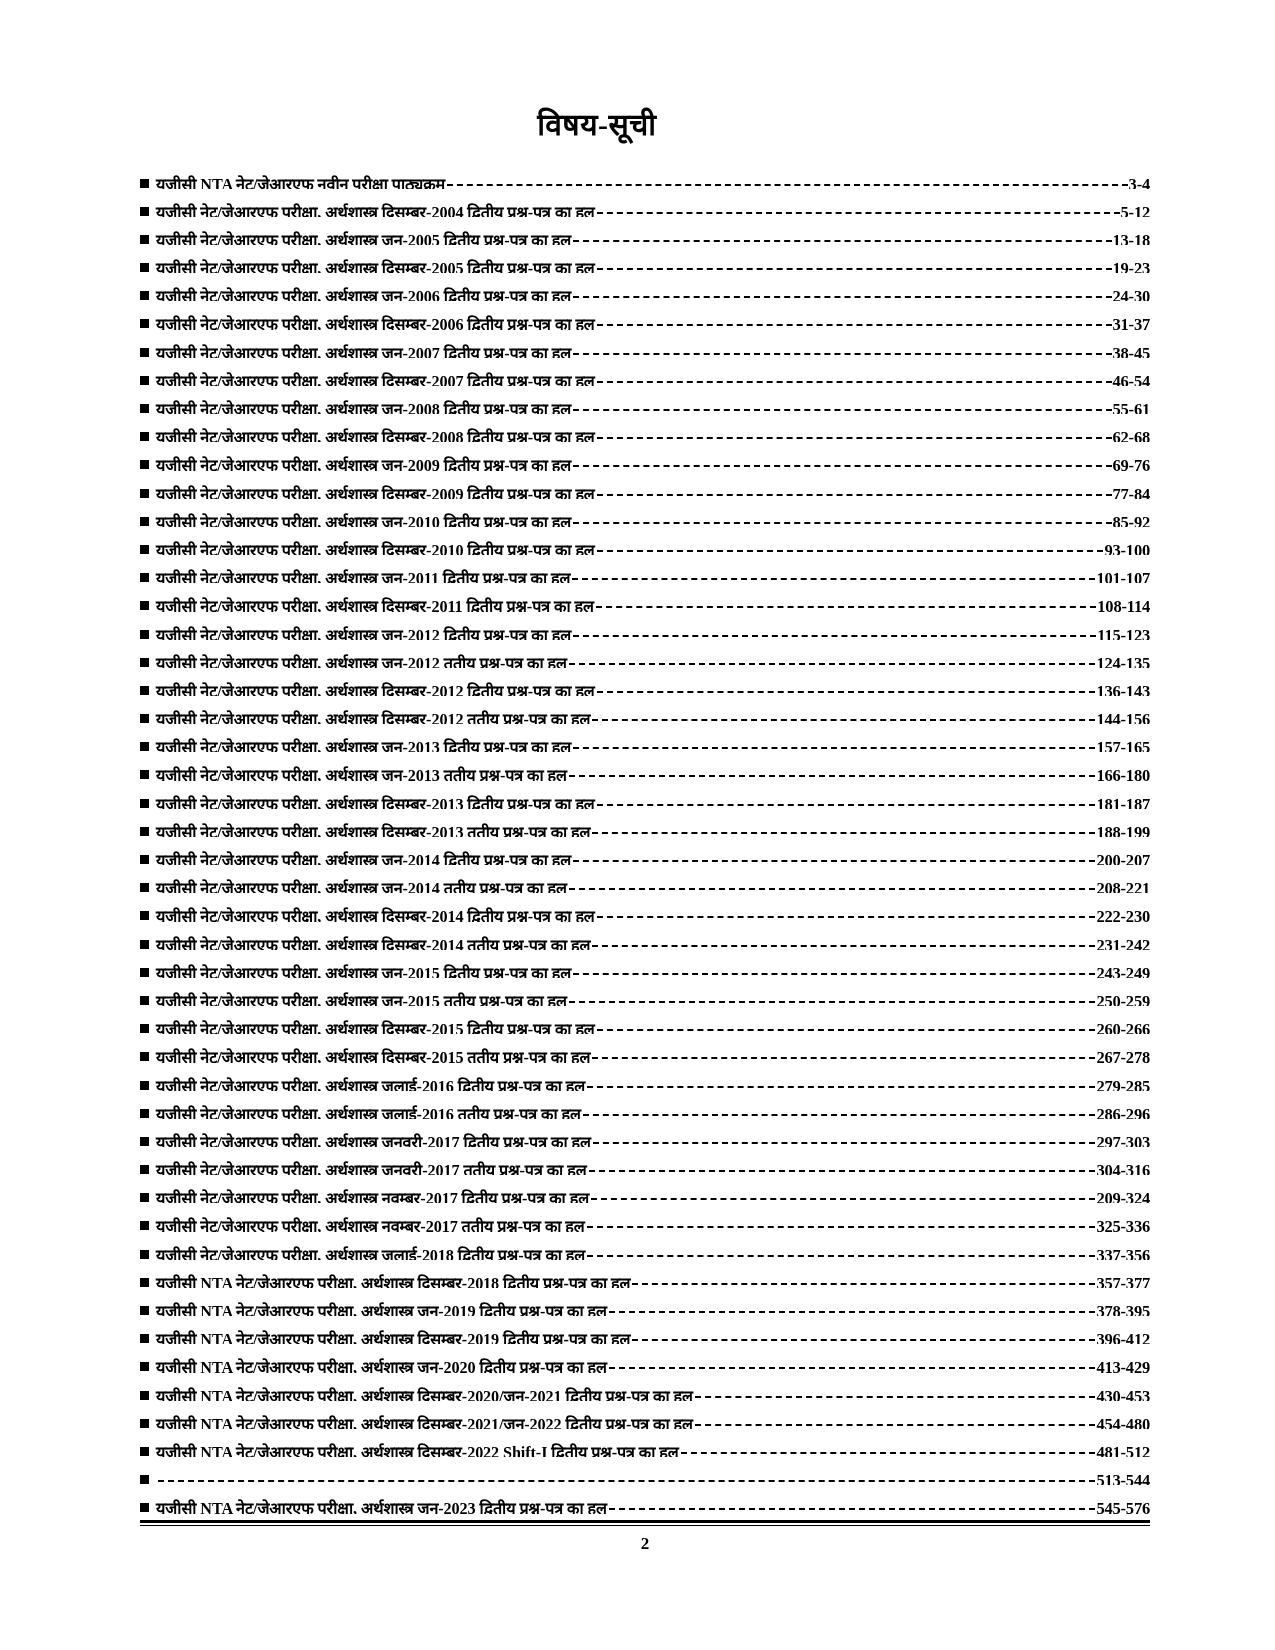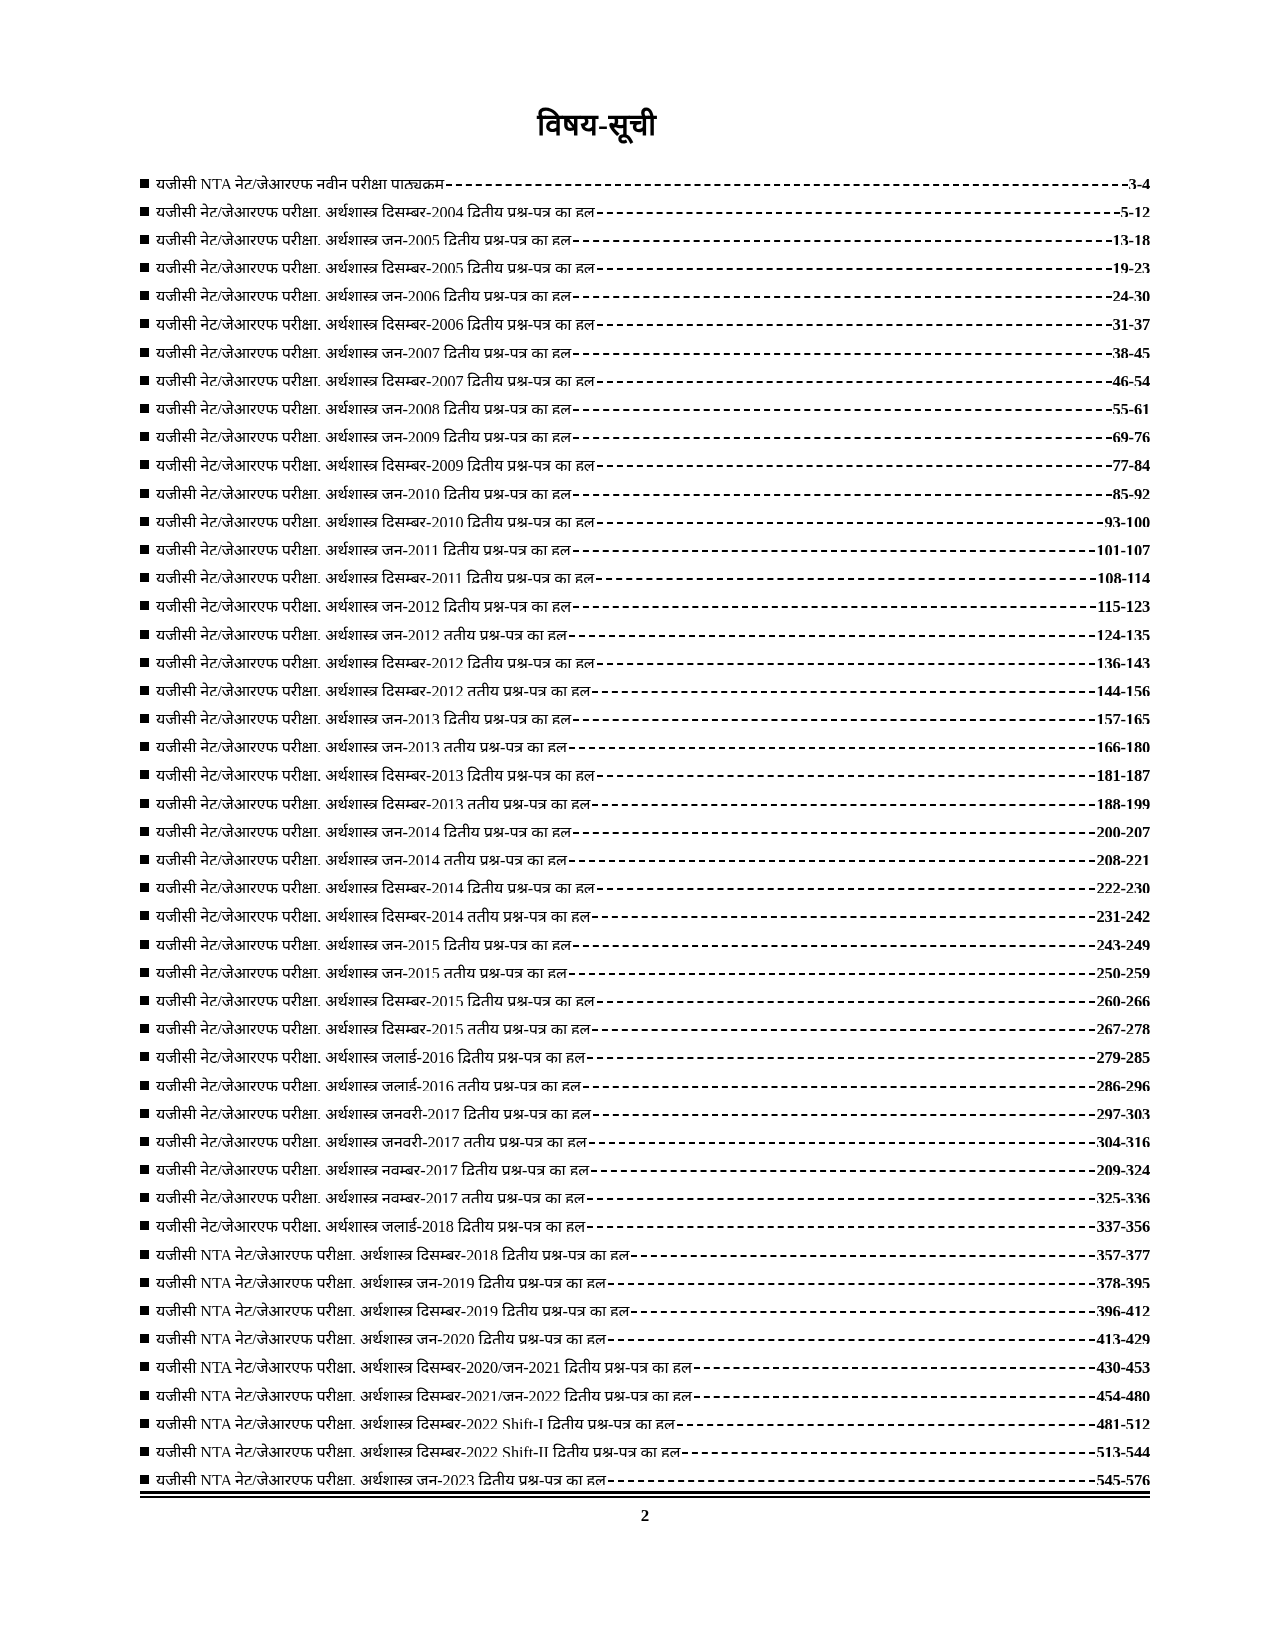--- a/index.html
+++ b/index.html
@@ -65,21 +65,21 @@
     width: 9px;
     height: 9px;
     background: #000000;
     margin-right: 7px;
     position: relative;
     top: -2px;
   }
 
   .entry-label {
     flex: 0 0 auto;
-    font-weight: normal;
+    font-weight: bold;
     font-size: 16.2px;
     letter-spacing: -0.1px;
   }
 
   .leader {
     flex: 1 1 auto;
     position: relative;
     height: 1px;
     margin: 0 1px 0 2px;
     top: -4px;
@@ -186,20 +186,26 @@
         <span class="page-num">46-54</span>
       </li>
       <li class="toc-item">
         <span class="bullet"></span>
         <span class="entry-label">यूजीसी नेट/जेआरएफ परीक्षा, अर्थशास्त्र जून-2008 द्वितीय प्रश्न-पत्र का हल</span>
         <span class="leader"></span>
         <span class="page-num">55-61</span>
       </li>
       <li class="toc-item">
         <span class="bullet"></span>
+        <span class="entry-label">यूजीसी नेट/जेआरएफ परीक्षा, अर्थशास्त्र दिसम्बर-2008 द्वितीय प्रश्न-पत्र का हल</span>
+        <span class="leader"></span>
+        <span class="page-num">62-68</span>
+      </li>
+      <li class="toc-item">
+        <span class="bullet"></span>
         <span class="entry-label">यूजीसी नेट/जेआरएफ परीक्षा, अर्थशास्त्र जून-2009 द्वितीय प्रश्न-पत्र का हल</span>
         <span class="leader"></span>
         <span class="page-num">69-76</span>
       </li>
       <li class="toc-item">
         <span class="bullet"></span>
         <span class="entry-label">यूजीसी नेट/जेआरएफ परीक्षा, अर्थशास्त्र दिसम्बर-2009 द्वितीय प्रश्न-पत्र का हल</span>
         <span class="leader"></span>
         <span class="page-num">77-84</span>
       </li>
@@ -402,21 +408,20 @@
         <span class="page-num">454-480</span>
       </li>
       <li class="toc-item">
         <span class="bullet"></span>
         <span class="entry-label">यूजीसी NTA नेट/जेआरएफ परीक्षा, अर्थशास्त्र दिसम्बर-2022 Shift-I द्वितीय प्रश्न-पत्र का हल</span>
         <span class="leader"></span>
         <span class="page-num">481-512</span>
       </li>
       <li class="toc-item">
         <span class="bullet"></span>
-        <span class="entry-label">यूजीसी NTA नेट/जेआरएफ परीक्षा, अर्थशास्त्र दिसम्बर-2022 Shift-II द्वितीय प्रश्न-पत्र का हल</span>
         <span class="leader"></span>
         <span class="page-num">513-544</span>
       </li>
       <li class="toc-item">
         <span class="bullet"></span>
         <span class="entry-label">यूजीसी NTA नेट/जेआरएफ परीक्षा, अर्थशास्त्र जून-2023 द्वितीय प्रश्न-पत्र का हल</span>
         <span class="leader"></span>
         <span class="page-num">545-576</span>
       </li>
     </ul>

